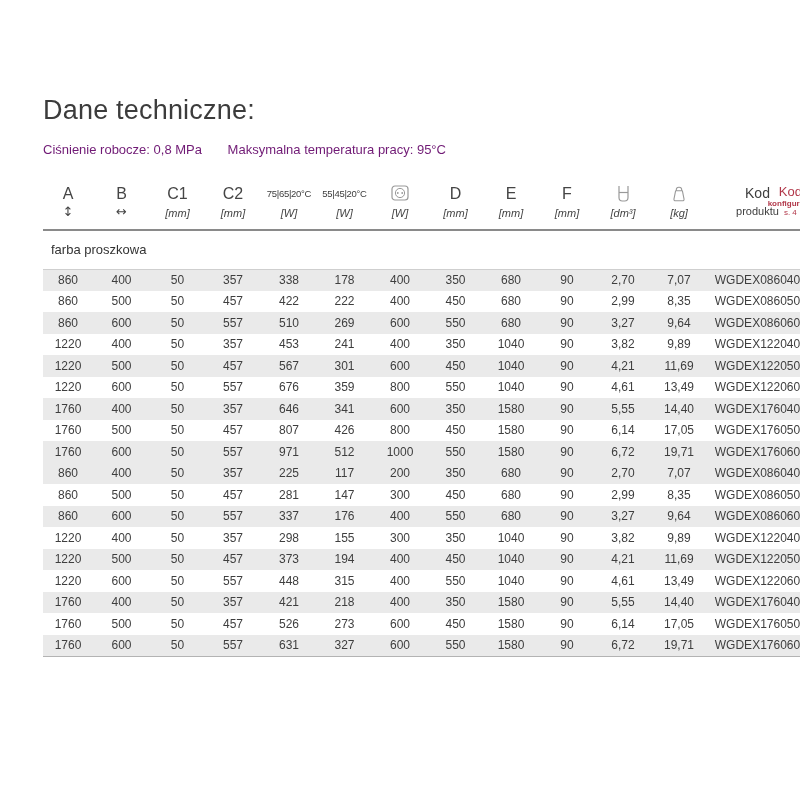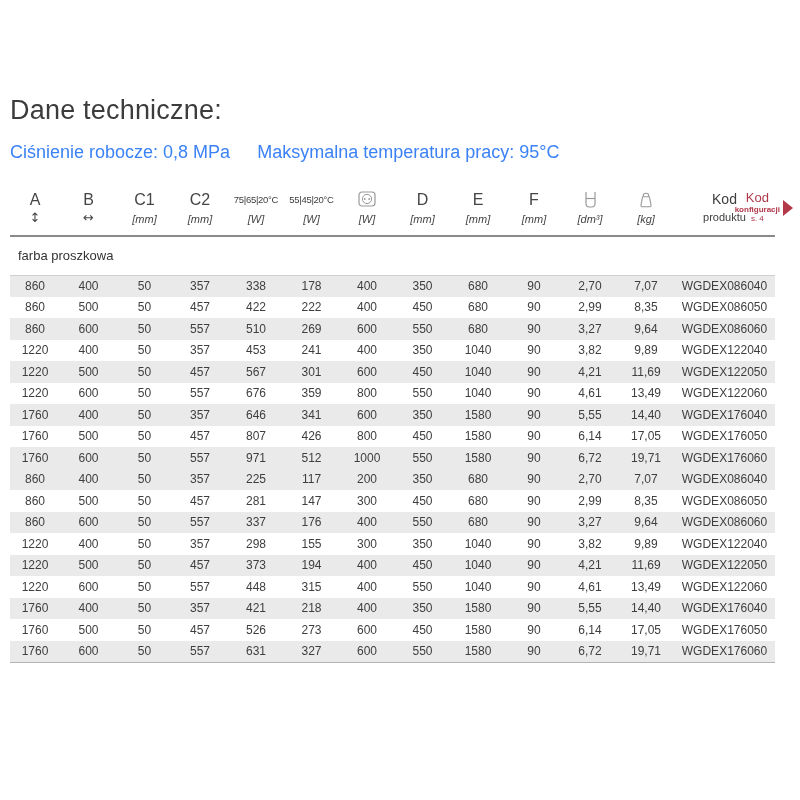--- a/index.html
+++ b/index.html
@@ -1,21 +1,21 @@
 <!DOCTYPE html>
 <html><head>
 <meta charset="utf-8">
 <style>
   * { margin: 0; padding: 0; box-sizing: border-box; }
   html, body { width: 800px; height: 800px; background: #ffffff;
     font-family: "Liberation Sans", sans-serif; color: #3e3e3e; }
-  .page { padding: 95px 10px 0 10px; }
+  .page { padding: 95px 10px 0 10px; margin-left: 33px; }
 
   .title { font-size: 27px; font-weight: 400; color: #3c3c3c; letter-spacing: 0.2px; }
-  .notes { margin-top: 16px; font-size: 18px; color: #3b82f6; }
+  .notes { margin-top: 16px; font-size: 13px; color: #701a75; }
   .notes span { margin-right: 22px; }
 
   .table-wrap { position: relative; margin-top: 22px; width: 765px; }
   table { border-collapse: collapse; table-layout: fixed; width: 765px;
     border-bottom: 1px solid #b3b3b3; }
 
   thead th { vertical-align: top; padding: 6px 0 9px 0; font-weight: 400;
     border-bottom: 2px solid #8a8a8a; }
   .hl1 { font-size: 16px; color: #454545; line-height: 18px; }
   .hsym { font-family: "DejaVu Sans", sans-serif; font-size: 13px; color: #454545;

